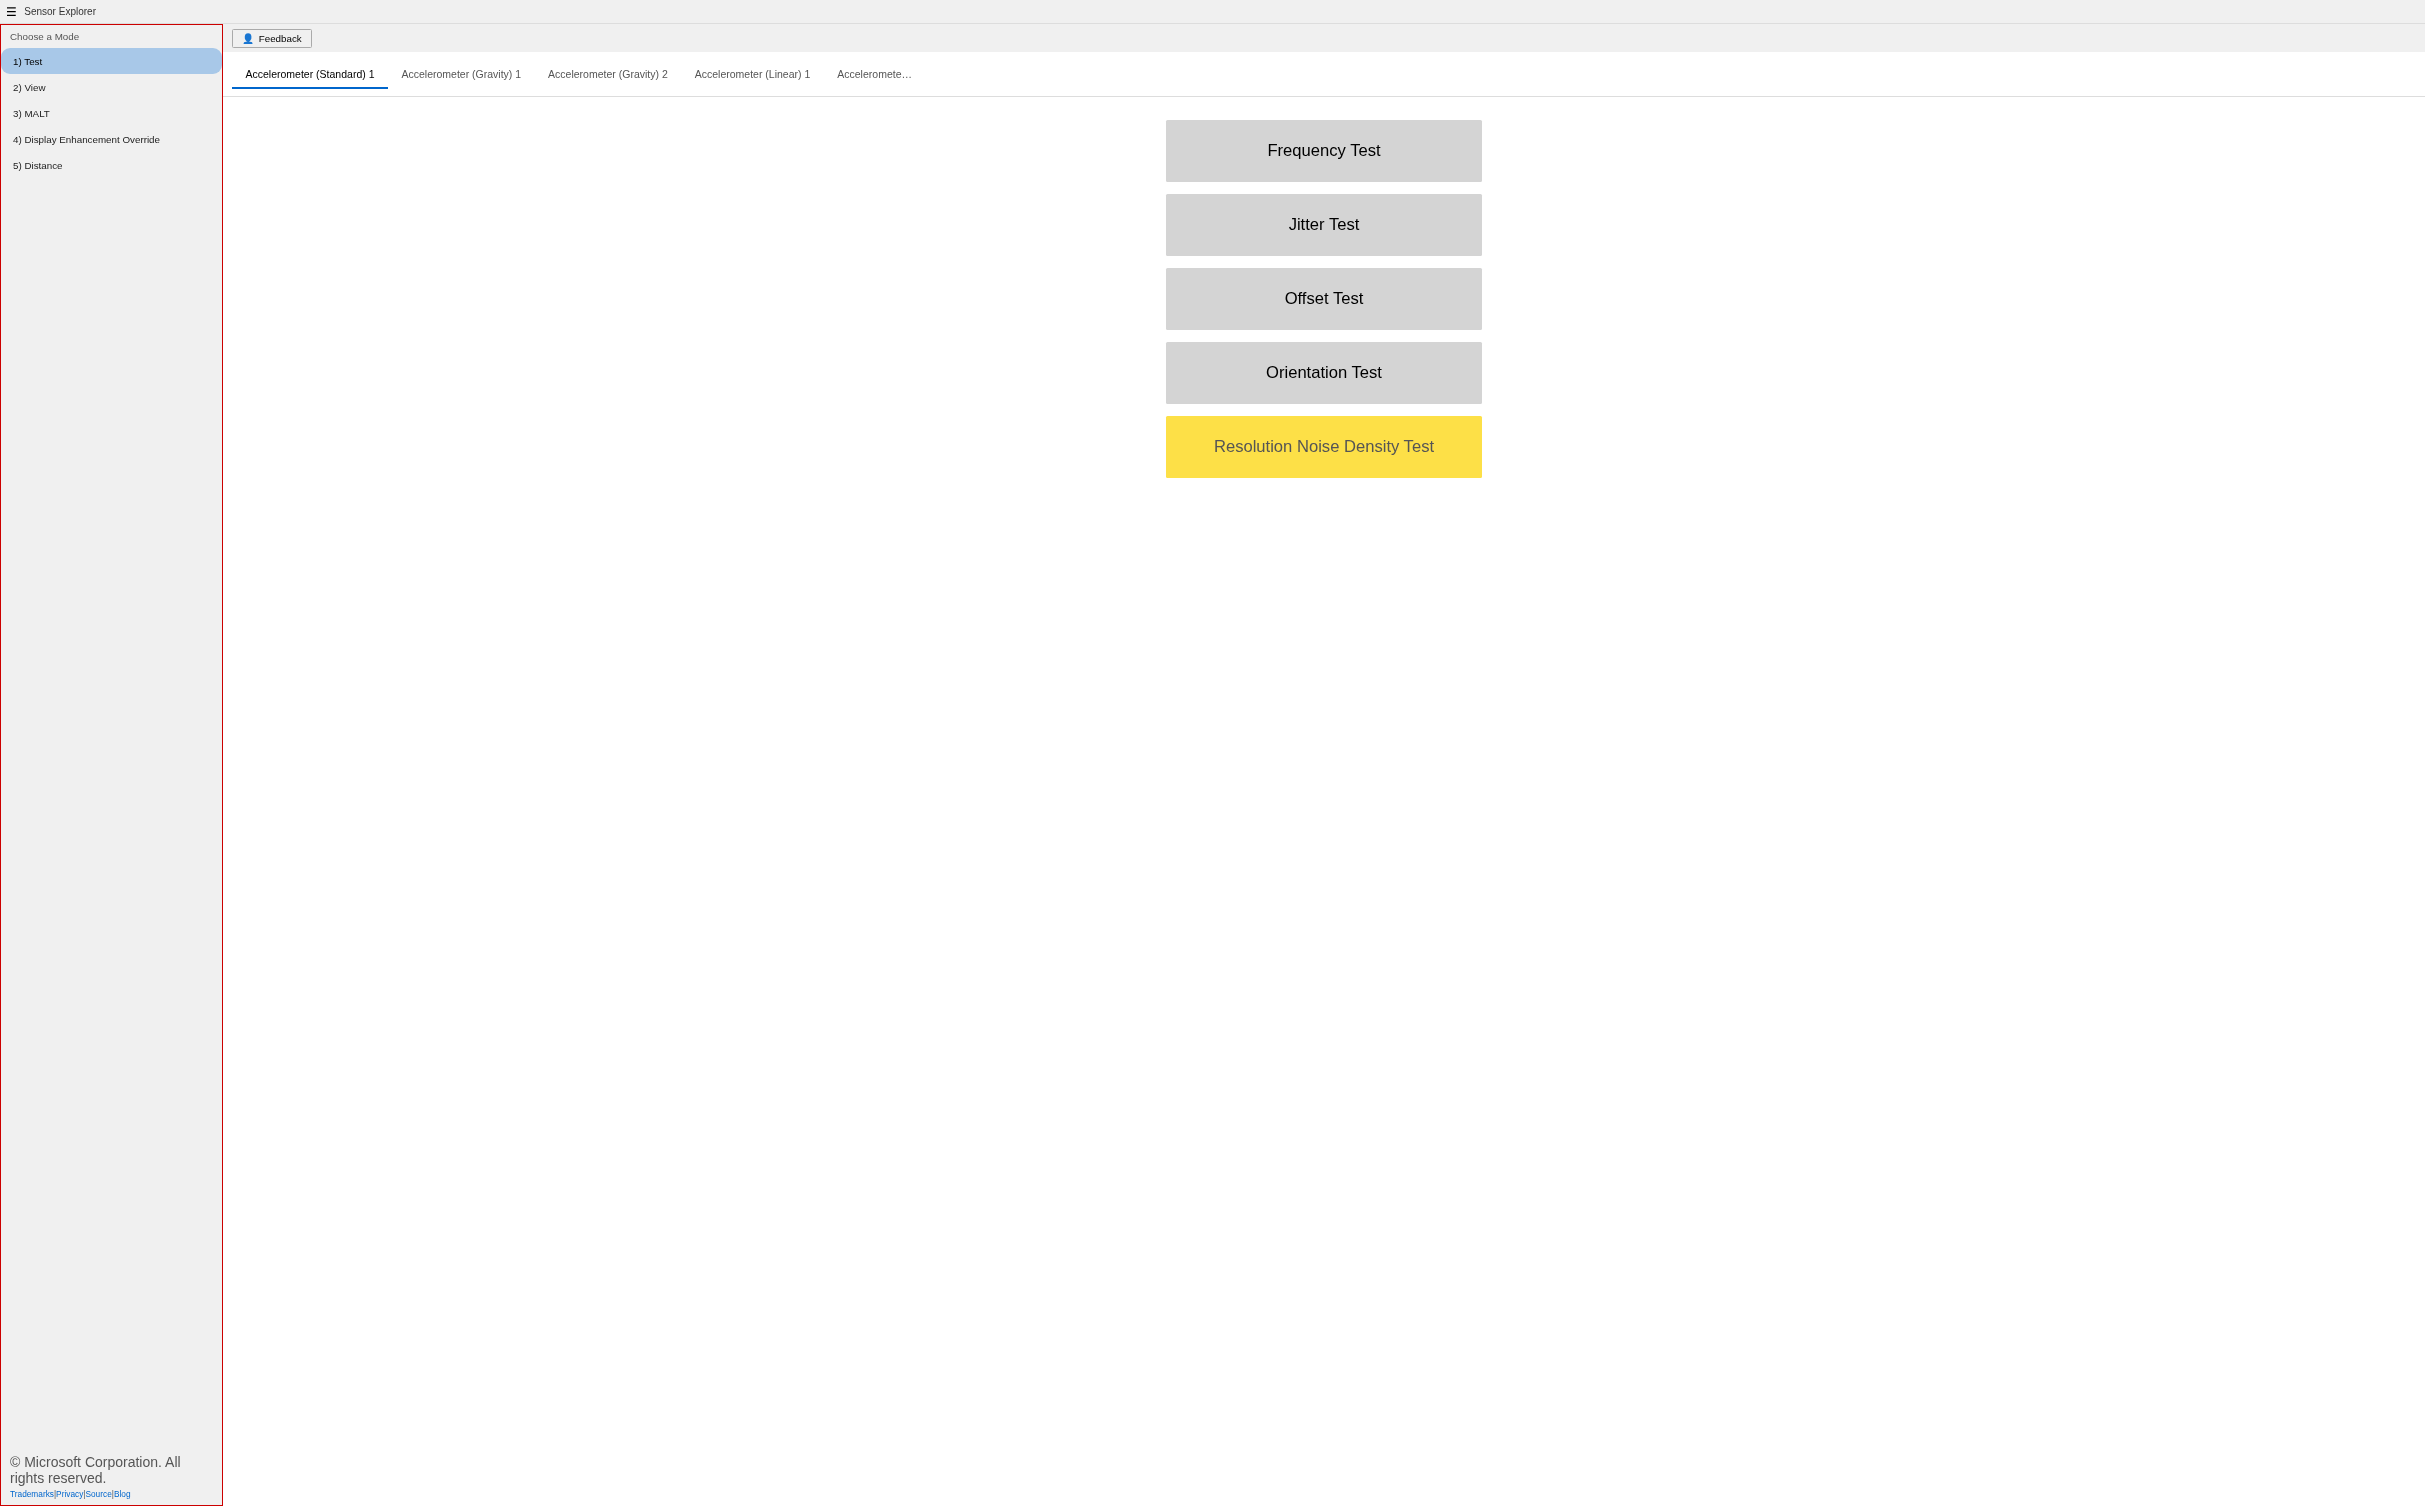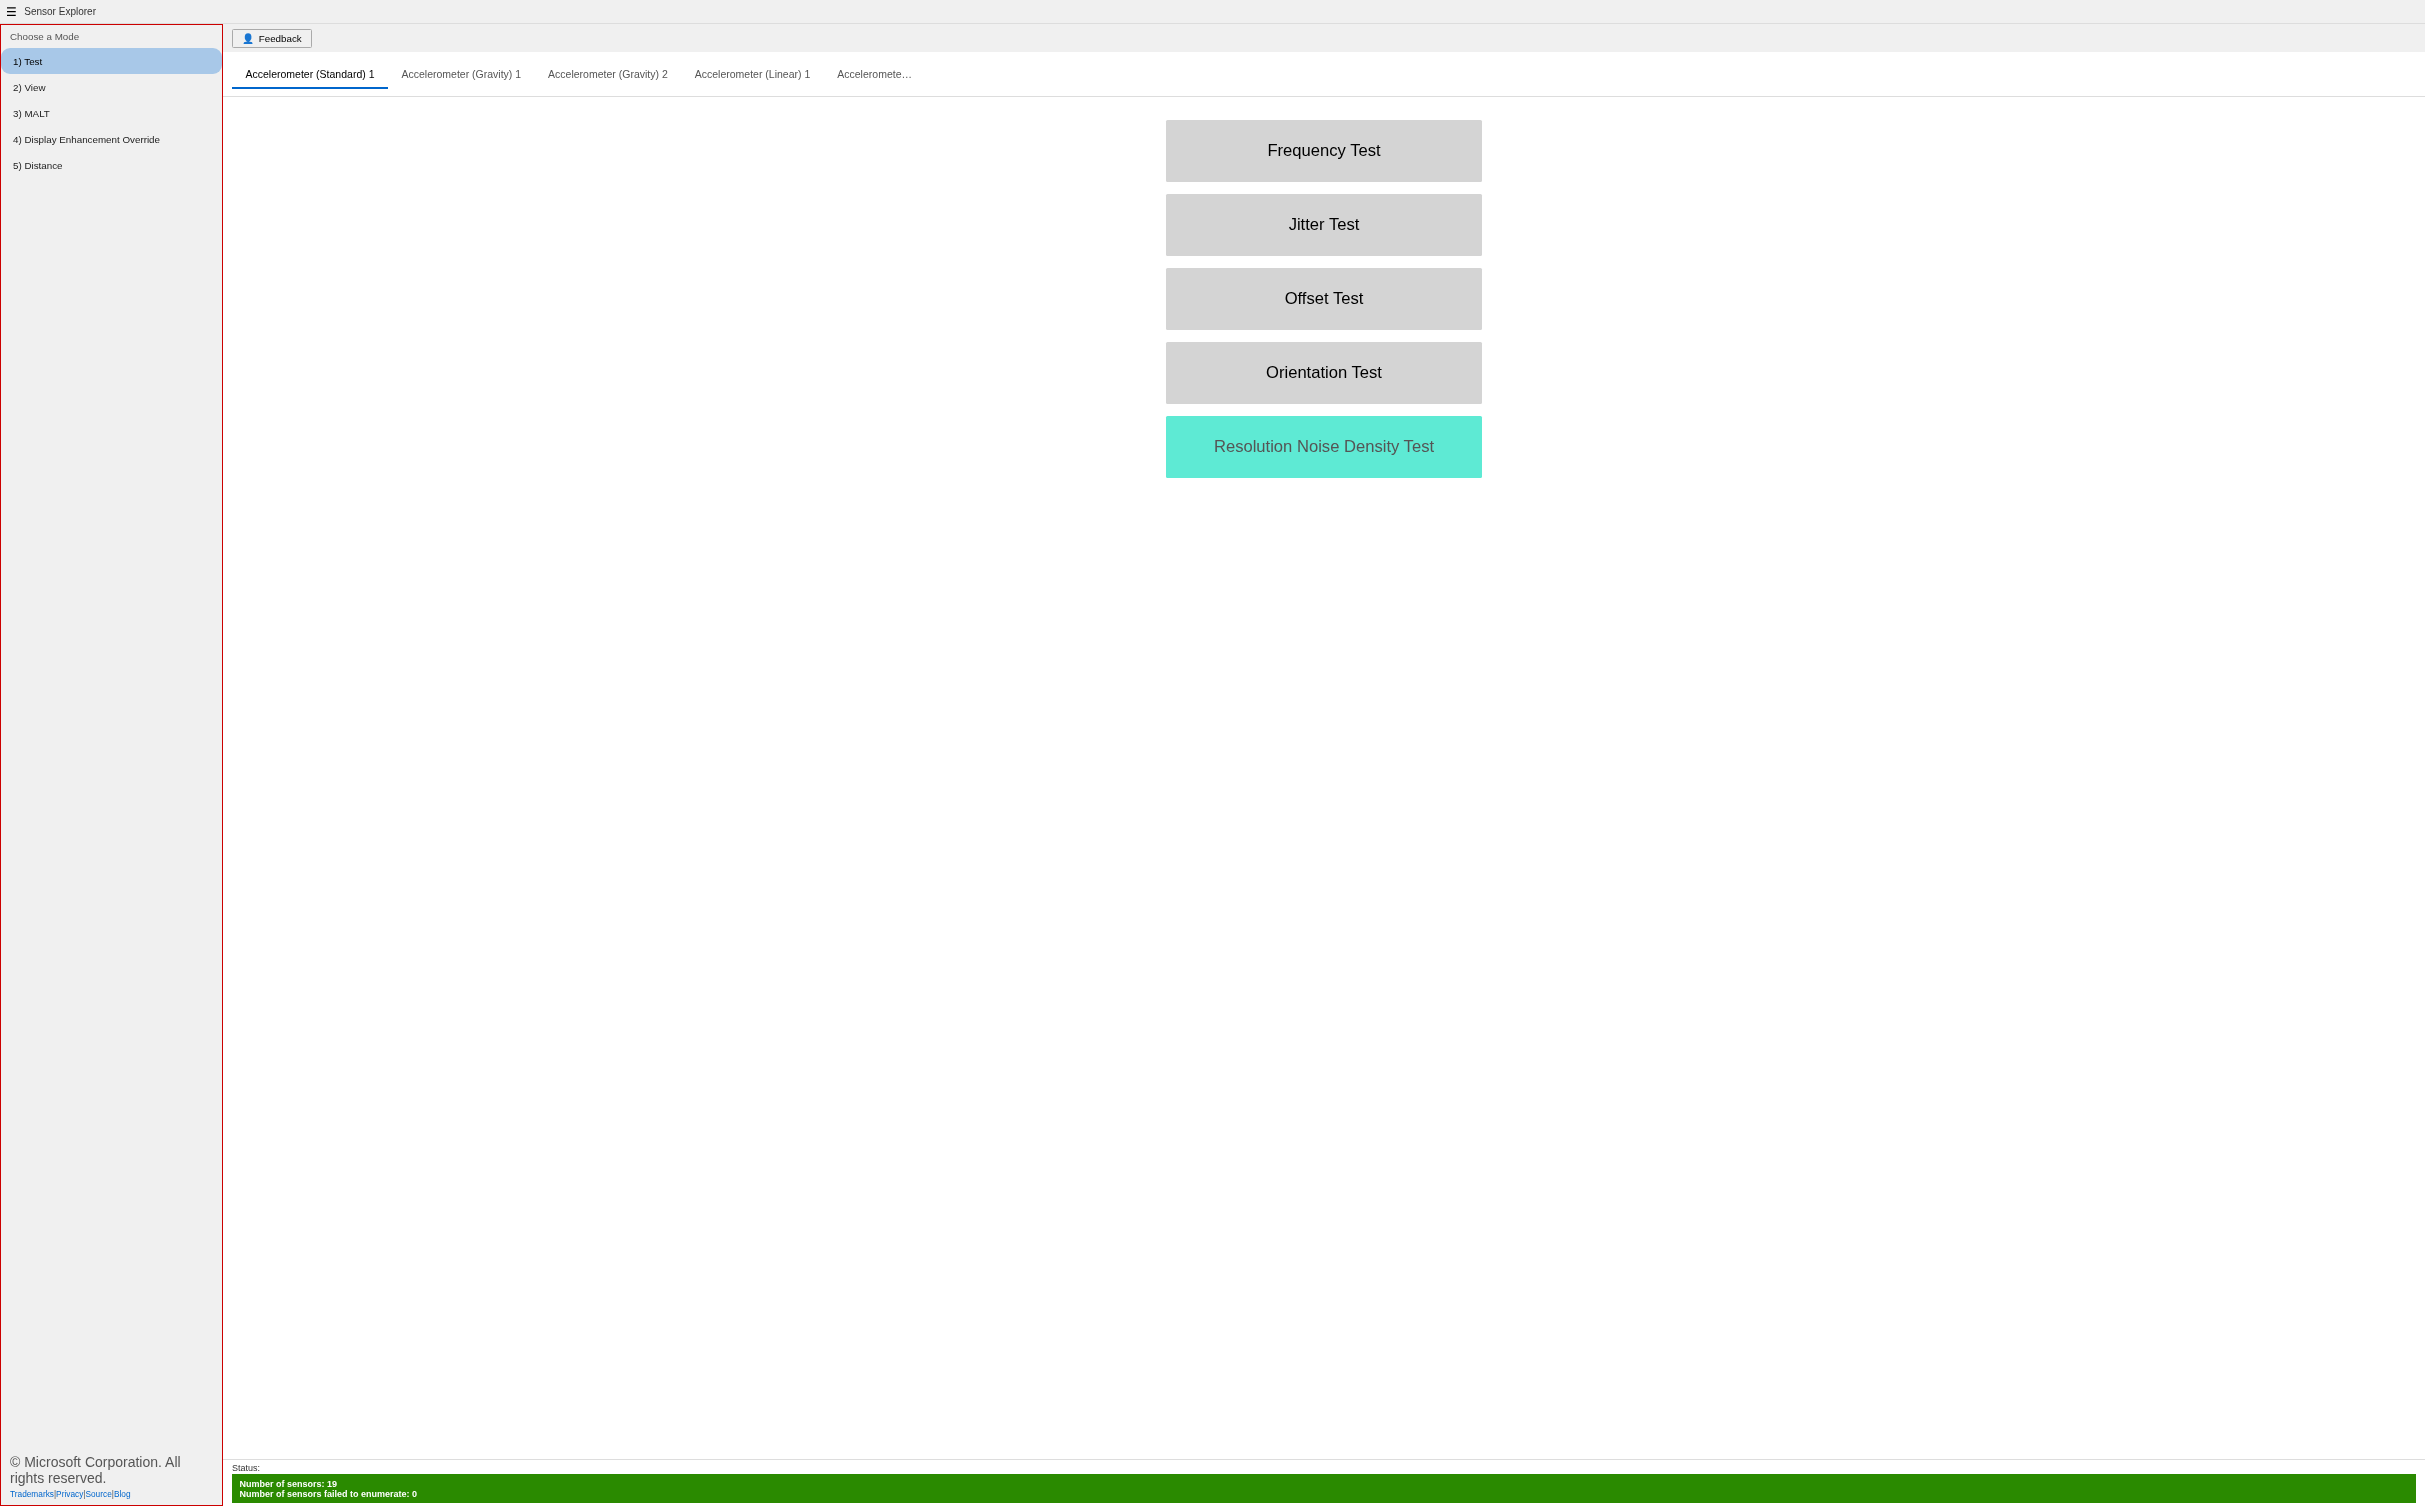--- a/index.html
+++ b/index.html
@@ -68,21 +68,21 @@
     .main-content {
       flex: 1; overflow-y: auto; display: flex; flex-direction: column; align-items: center;
       padding: 15px; background: #fff;
     }
     .test-buttons { display: flex; flex-direction: column; gap: 12px; width: 316px; margin-top: 7.5px; }
     .test-btn {
       padding: 21px 15px; background: #d4d4d4; border: none; cursor: pointer;
       font-size: 16.6px; color: #000; text-align: center; border-radius: 1.5px;
       transition: background 0.15s;
     }
-    .test-btn.dim { background: #5eead4; color: #555; }
+    .test-btn.dim { background: #fde047; color: #555; }
 
     
     .status-bar { flex-shrink: 0; background: #fff; padding: 3px 9px; border-top: 0.8px solid #ddd; }
     .status-label { font-size: 9px; color: #333; margin-bottom: 1.5px; }
     .status-content {
       background: #2a8a00; color: #fff; padding: 4.5px 7.5px; font-size: 9px; font-weight: bold;
     }
   </style>
 </head>
 <body>
@@ -130,23 +130,16 @@
     <div class="main-content">
       <div class="test-buttons">
         <button class="test-btn">Frequency Test</button>
         <button class="test-btn">Jitter Test</button>
         <button class="test-btn">Offset Test</button>
         <button class="test-btn">Orientation Test</button>
         <button class="test-btn dim">Resolution Noise Density Test</button>
       </div>
     </div>
 
-    <div class="status-bar">
-      <div class="status-label">Status:</div>
-      <div class="status-content">
-        <div>Number of sensors: 19</div>
-        <div>Number of sensors failed to enumerate: 0</div>
-      </div>
-    </div>
 
   </div>
 </div>
 
 
 </body></html>

